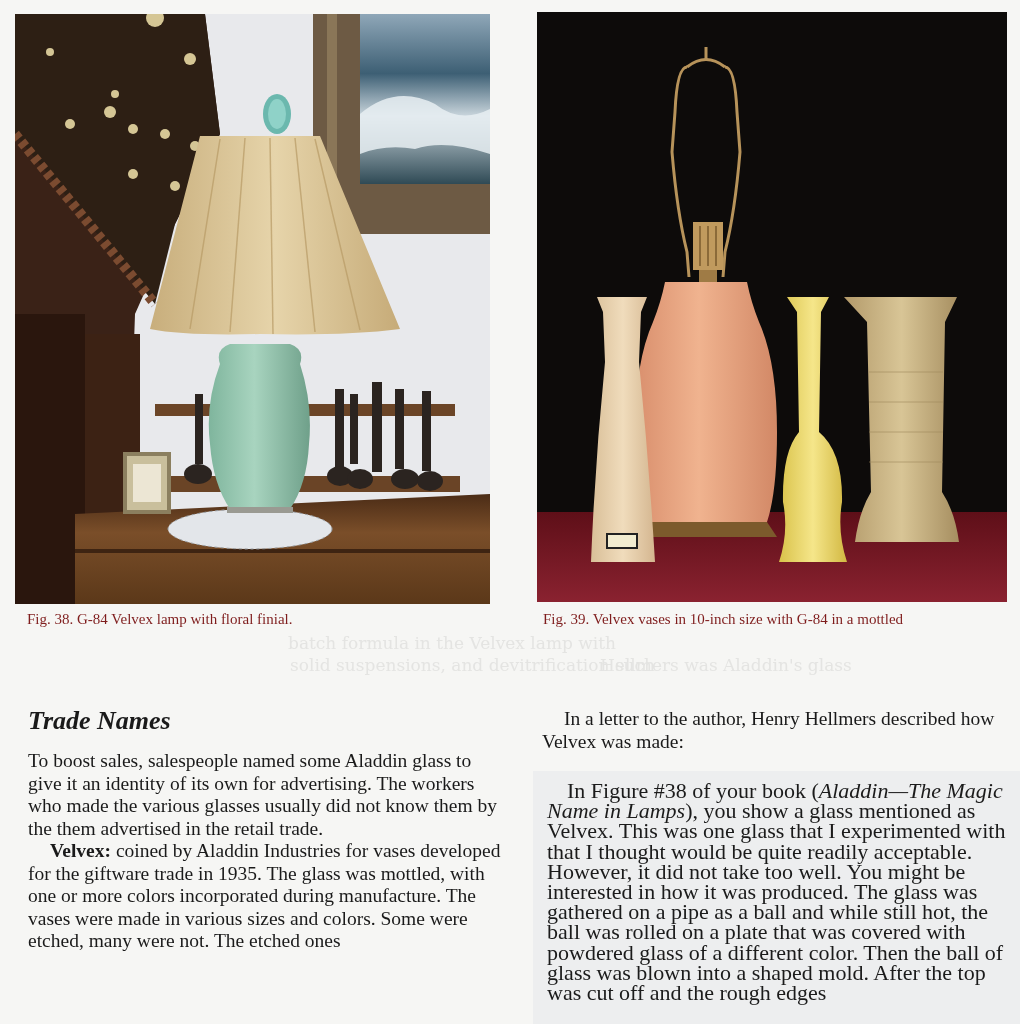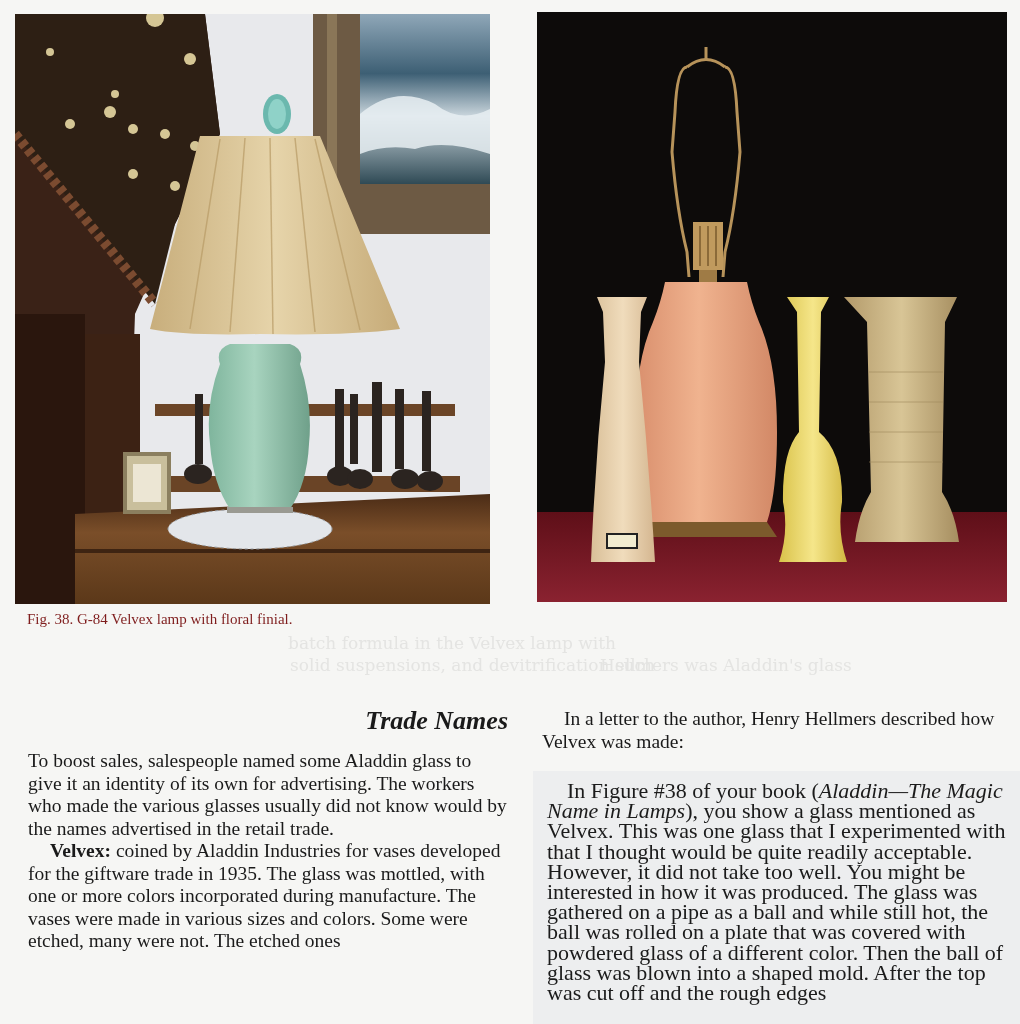--- a/index.html
+++ b/index.html
@@ -18,21 +18,21 @@
 
   .caption { position:absolute; font-family:"Liberation Serif", serif; font-size:15px; line-height:17px; color:#7f1d1d; }
   #cap38 { left:27px; top:611px; }
   #cap39 { left:543px; top:611px; width:470px; }
   #cap39 .indent { display:block; padding-left:72px; }
 
   .col { position:absolute; font-family:"Liberation Serif", serif; font-size:19.5px; line-height:22.5px; color:#1a1a1a; }
   #colLeft { left:28px; top:706px; width:480px; }
   #colRight { left:542px; top:708px; width:470px; }
 
-  h2.section { margin:0 0 14px 0; font-style:italic; font-weight:bold; font-size:26px; line-height:30px;text-align:right; }
+  h2.section { margin:0 0 14px 0; font-style:italic; font-weight:bold; font-size:26px; line-height:30px; }
   p { margin:0; }
   .para2 { text-indent:22px; }
   .term { font-weight:bold; }
   .intro { text-indent:22px; }
 
   .quote { position:absolute; left:533px; top:771px; width:487px; height:253px;
            background:#edeeef; }
   .quote-text { position:absolute; left:547px; top:781px; width:470px;
                 font-family:"Liberation Serif", serif; font-size:22px; line-height:20.2px; color:#1b1b1b; }
   .quote-text .first { text-indent:20px; }
@@ -195,25 +195,26 @@
       <line x1="332" y1="360" x2="406" y2="360"></line>
         <line x1="332" y1="390" x2="406" y2="390"></line>
       <line x1="332" y1="420" x2="406" y2="420"></line>
         <line x1="332" y1="450" x2="406" y2="450"></line>
     </g>
   </svg>
 </div>
 
 <div class="caption" id="cap38">Fig. 38.  G-84 Velvex lamp with floral finial.</div>
 <div class="caption" id="cap39">
+  <span>Fig. 39.  Velvex vases in 10-inch size with G-84 in a mottled</span>
 </div>
 
 <div class="col" id="colLeft">
   <h2 class="section">Trade Names</h2>
-  <p>To boost sales, salespeople named some Aladdin glass to give it an identity of its own for advertising.  The workers who made the various glasses usually did not know would by the names advertised in the retail trade.</p>
+  <p>To boost sales, salespeople named some Aladdin glass to give it an identity of its own for advertising.  The workers who made the various glasses usually did not know them by the them advertised in the retail trade.</p>
   <p class="para2"><span class="term">Velvex:</span><span>  coined by Aladdin Industries for vases developed for the giftware trade in 1935.  The glass was mottled, with one or more colors incorporated during manufacture.  The vases were made in various sizes and colors.  Some were etched, many were not.  The etched ones</span></p>
 </div>
 
 <div class="col" id="colRight">
   <p class="intro">In a letter to the author, Henry Hellmers described how Velvex was made:</p>
 </div>
 
 <div class="quote"></div>
 <div class="quote-text">
   <p class="first"><span>In Figure #38 of your book (</span><i>Aladdin—The Magic Name in Lamps</i><span>), you show a glass mentioned as Velvex.  This was one glass that I experimented with that I thought would be quite readily acceptable.  However, it did not take too well.  You might be interested in how it was produced.  The glass was gathered on a pipe as a ball and while still hot, the ball was rolled on a plate that was covered with powdered glass of a different color.  Then the ball of glass was blown into a shaped mold.  After the top was cut off and the rough edges</span></p>

